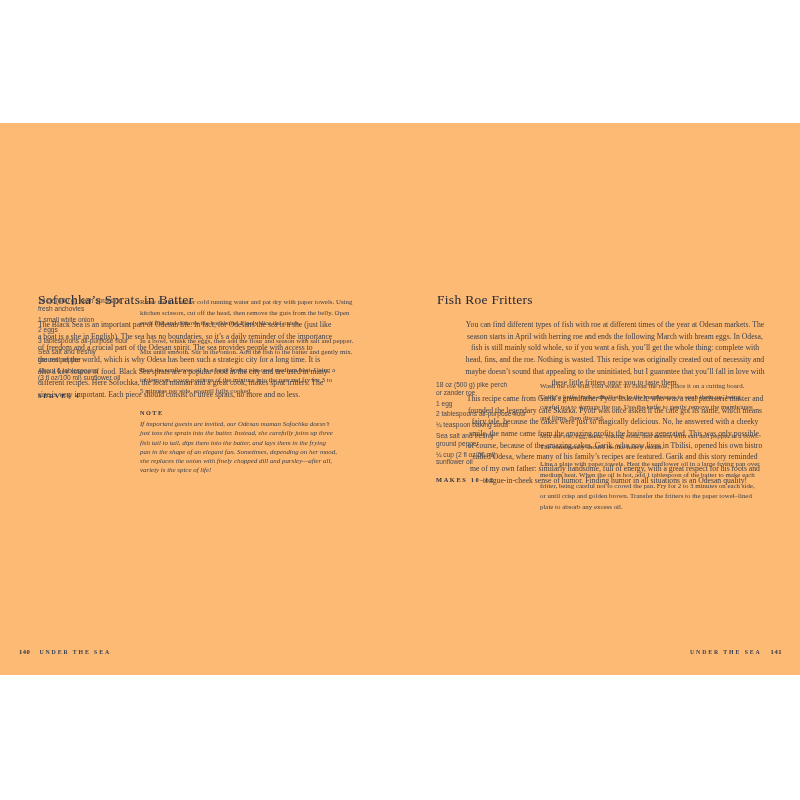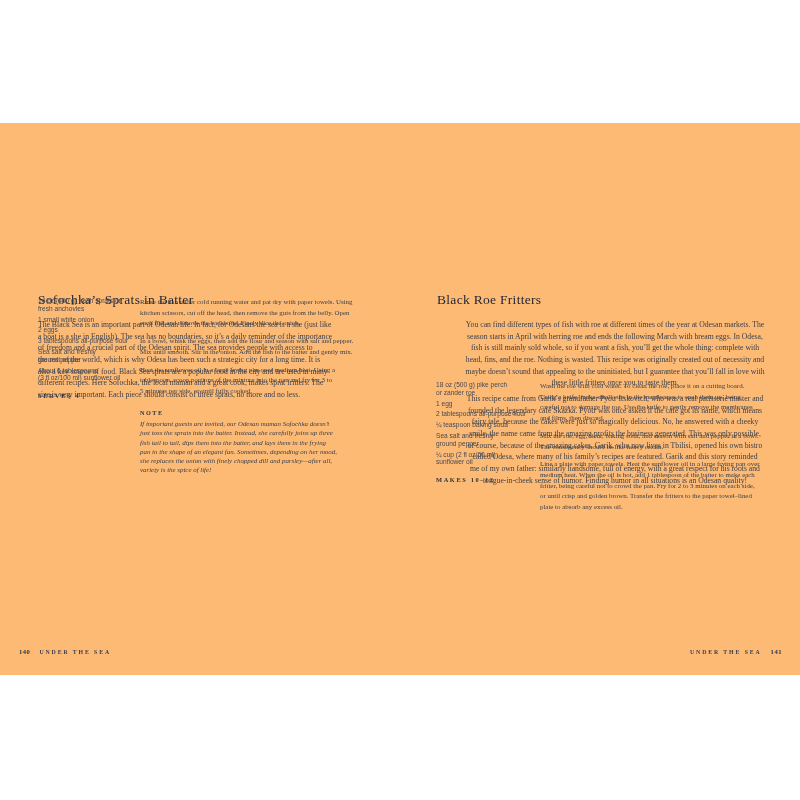--- a/index.html
+++ b/index.html
@@ -130,21 +130,21 @@
 variety is the spice of life!</p>
     </div>
 
     <div class="folio">
       <span class="page-num">140</span>
       <span class="running-head">UNDER THE SEA</span>
     </div>
   </section>
 
   <section class="page right">
-    <h1 class="recipe-title">Black Roe Fritters</h1>
+    <h1 class="recipe-title">Fish Roe Fritters</h1>
 
     <div class="intro">
       <p class="pre">You can find different types of fish with roe at different times of the year at Odesan markets. The
 season starts in April with herring roe and ends the following March with bream eggs. In Odesa,
 fish is still mainly sold whole, so if you want a fish, you’ll get the whole thing: complete with
 head, fins, and the roe. Nothing is wasted. This recipe was originally created out of necessity and
 maybe doesn’t sound that appealing to the uninitiated, but I guarantee that you’ll fall in love with
 these little fritters once you to taste them.</p>
       <p class="pre">This recipe came from Garik’s grandfather Pyotr Itskovich, who was a real patisserie master and
 founded the legendary café Skazka. Pyotr was once asked if the café got its name, which means

